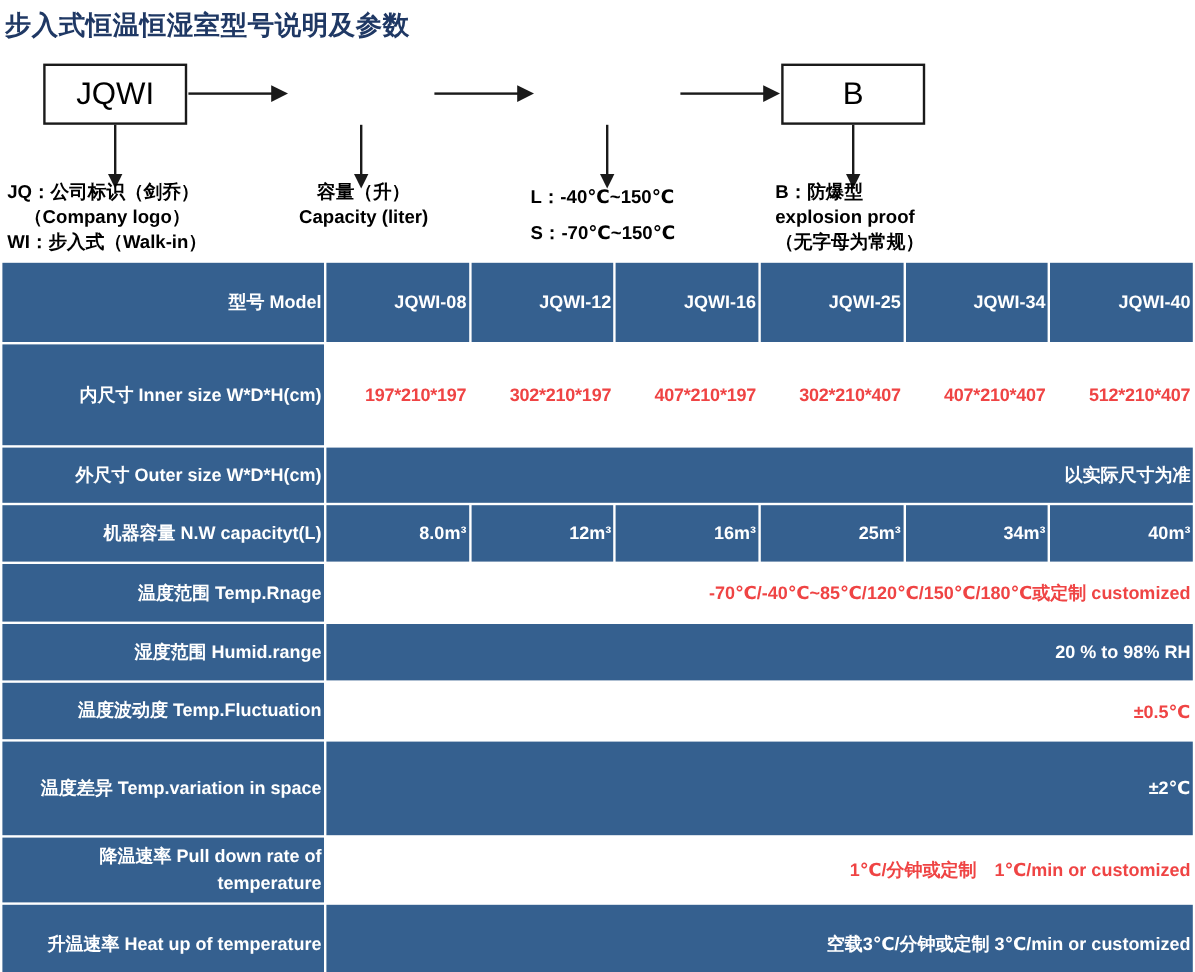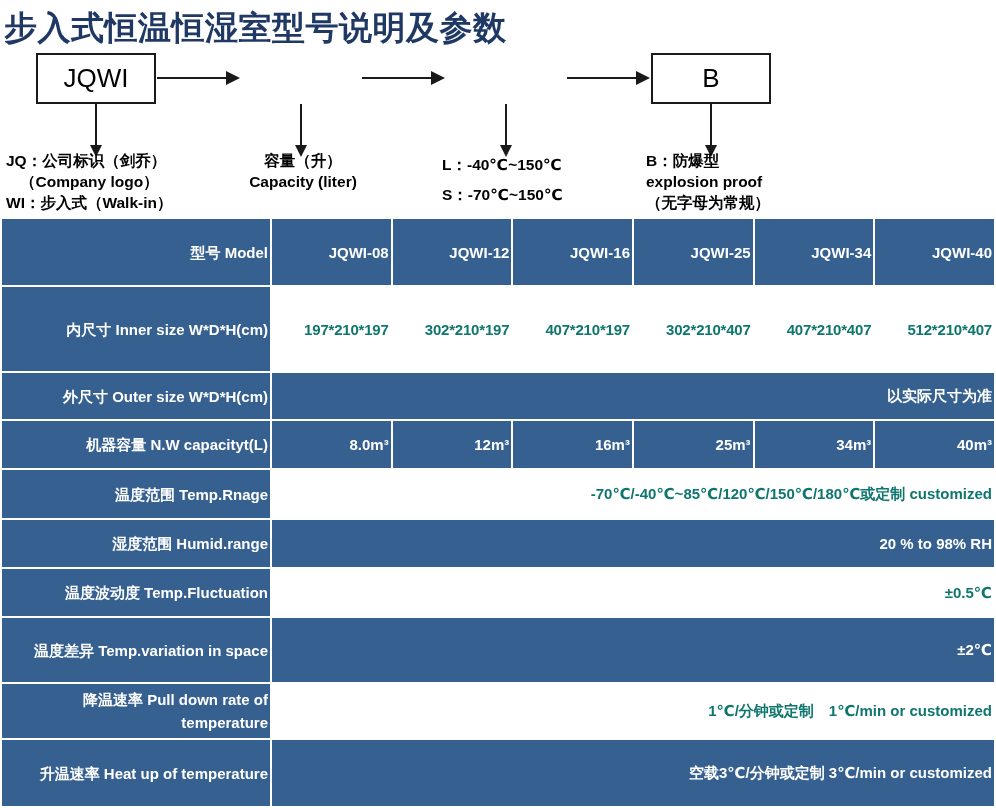--- a/index.html
+++ b/index.html
@@ -8,21 +8,21 @@
     background:#ffffff;
     font-family:"Liberation Sans","DejaVu Sans",sans-serif;
     overflow:hidden;
     position:relative;
   }
 
   
   .page-title{
     position:absolute;
     left:4px; top:6px;
-    font-size:33px;
+    font-size:22px;
     font-weight:bold;
     color:#1f3864;
     letter-spacing:0.5px;
     white-space:nowrap;
   }
 
   
   .flow{
     position:absolute;
     left:0; top:45px;
@@ -108,35 +108,35 @@
     color:#ffffff;
     font-weight:bold;
     text-align:right;
     vertical-align:middle;
     font-size:15px;
     padding:4px 2px;
     box-sizing:border-box;
   }
   table.spec td.white{
     background:#ffffff;
-    color:#0f766e;
+    color:#ef4444;
   }
   td.rowhdr{ width:268px; font-size:15.5px; line-height:23px; }
   td.hdrmodel{ font-size:17px; }
   td.modelname{ font-size:17px; }
   td.dimval{ font-size:16.5px; letter-spacing:-0.2px; }
   td.capval{ font-size:15.5px; }
   tr.r-header td{ height:66px; }
   tr.r-inner  td{ height:84px;margin-left:12px; }
   tr.r-outer  td{ height:46px; }
   tr.r-cap    td{ height:47px; }
   tr.r-temp   td{ height:48px; }
   tr.r-humid  td{ height:47px; }
   tr.r-fluct  td{ height:47px; }
-  tr.r-var    td{ height:64px; }
+  tr.r-var    td{ height:78px; }
   tr.r-pull   td{ height:54px; }
   tr.r-heat   td{ height:66px; }
 </style>
 </head>
 <body>
 
 <div class="page-title">步入式恒温恒湿室型号说明及参数</div>
 
 <div class="flow">
 

